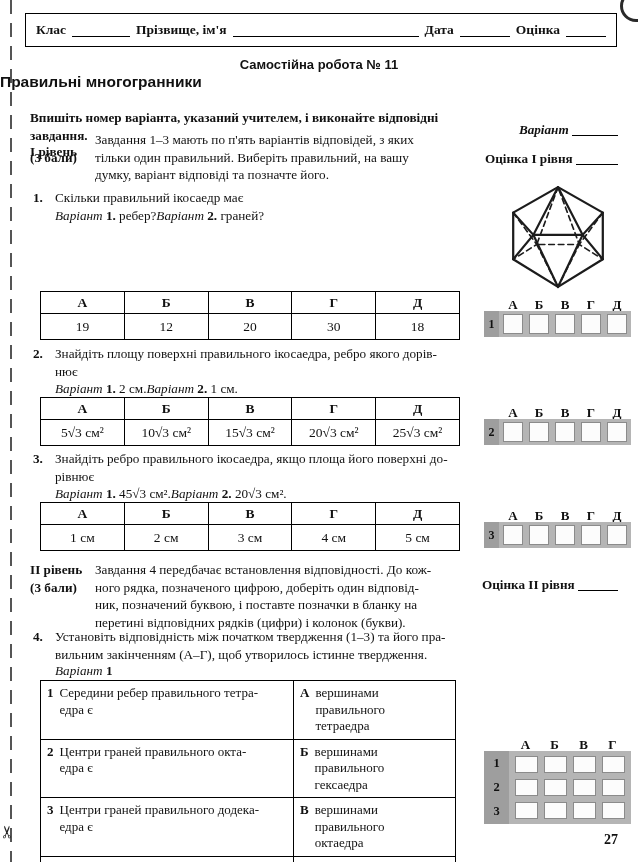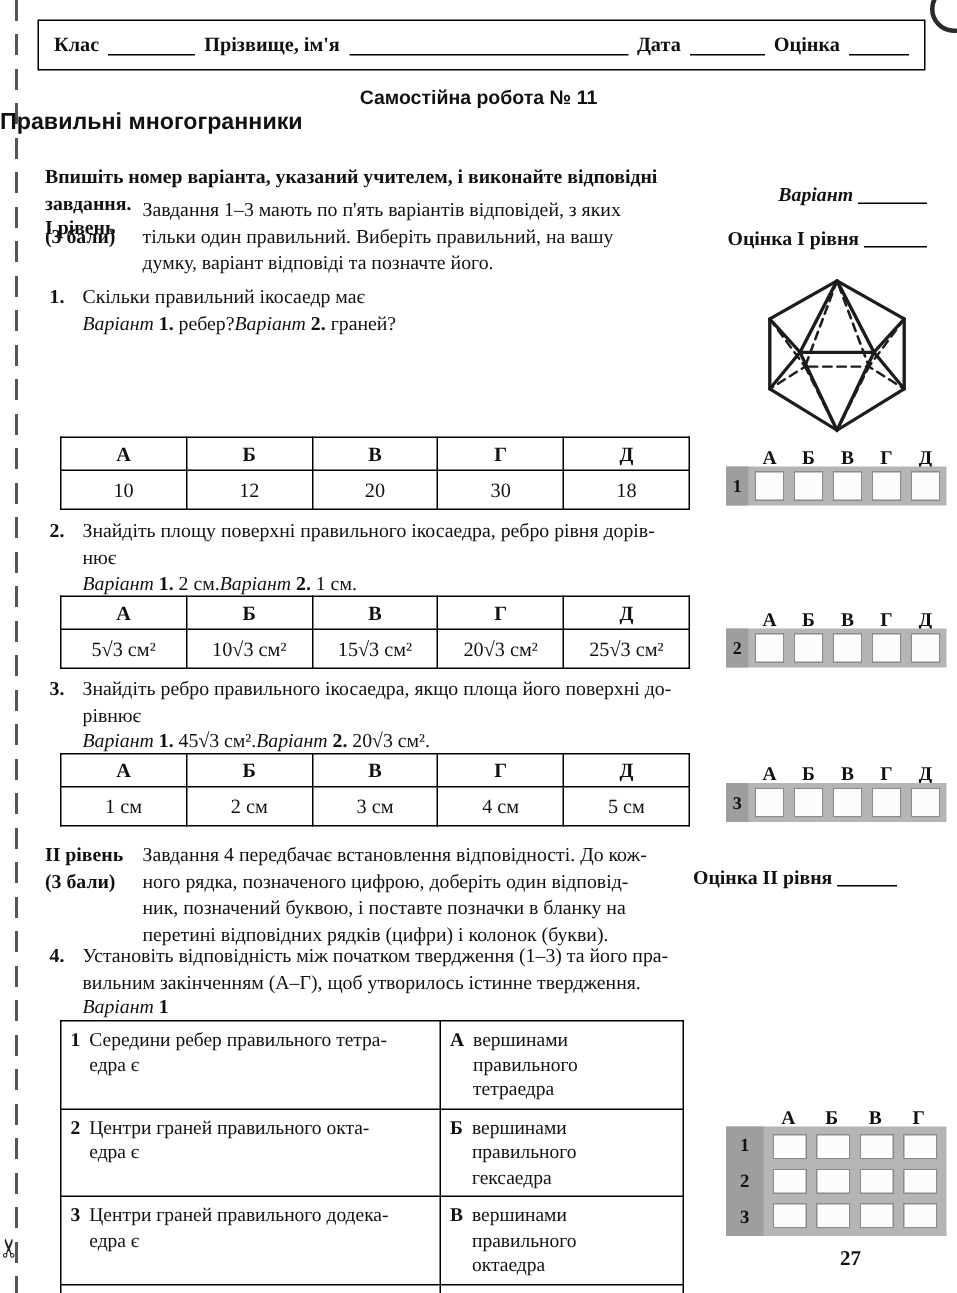--- a/index.html
+++ b/index.html
@@ -55,21 +55,21 @@
   .mcell{display:flex;gap:6px;}
   .mcell b{flex:0 0 auto;}
 
   
   .grid4{position:absolute;left:484px;top:751px;display:flex;background:#b5b5b5;}
   .grid4-nums{width:25px;background:#9e9e9e;display:flex;flex-direction:column;
               justify-content:space-around;align-items:center;font-weight:bold;font-size:12.5px;}
   .grid4-cells{display:grid;grid-template-columns:repeat(4,23px);grid-auto-rows:17px;gap:6px;padding:5px 6px;}
   .gcell{background:#fcfcfc;border:1px solid #8b8b8b;box-sizing:border-box;}
 
-  .pageno{position:absolute;left:560px;top:832px;width:58px;
+  .pageno{position:absolute;left:560px;top:832px;width:58px;text-align:right;
           font-weight:bold;font-size:14px;}
 </style>
 </head>
 <body>
 
 <div class="page">
 
   <div class="cutline"></div>
   <div class="scissors">✂</div>
   <div class="corner"></div>
@@ -140,21 +140,21 @@
   <table class="opt" style="top:291px;">
     <tbody>
         <tr class="hd">
       <td>А</td>
       <td>Б</td>
       <td>В</td>
       <td>Г</td>
       <td>Д</td>
     </tr>
     <tr class="vl">
-      <td>10</td>
+      <td>19</td>
       <td>12</td>
       <td>20</td>
       <td>30</td>
       <td>18</td>
     </tr>
   </tbody>
     </table>
 
   <div class="letters" style="left:500px;top:297px;">
     <span>А</span>
@@ -168,21 +168,21 @@
     <div class="strip-boxes">
       <div class="cbox"></div>
       <div class="cbox"></div>
       <div class="cbox"></div>
       <div class="cbox"></div>
       <div class="cbox"></div>
     </div>
   </div>
 
   <div class="abs txt b" style="left:33px;top:345px;">2.</div>
-  <div class="abs txt ml" style="left:55px;top:345px;width:420px;">Знайдіть площу поверхні правильного ікосаедра, ребро рівня дорів-
+  <div class="abs txt ml" style="left:55px;top:345px;width:420px;">Знайдіть площу поверхні правильного ікосаедра, ребро якого дорів-
 нює</div>
   <div class="vrow" style="top:381px;">
     <span>
       <span class="i">Варіант</span>
       <span class="b">1.</span>
       <span>2 см.</span>
     </span>
     <span>
       <span class="i">Варіант</span>
       <span class="b">2.</span>
@@ -277,21 +277,21 @@
       <div class="cbox"></div>
     </div>
   </div>
 
   <div class="abs txt b" style="left:30px;top:561px;">ІІ рівень</div>
   <div class="abs txt b" style="left:30px;top:579px;">(3 бали)</div>
   <div class="abs txt ml" style="left:95px;top:561px;width:385px;">Завдання 4 передбачає встановлення відповідності. До кож-
 ного рядка, позначеного цифрою, доберіть один відповід-
 ник, позначений буквою, і поставте позначки в бланку на
 перетині відповідних рядків (цифри) і колонок (букви).</div>
-  <div class="abs txt" style="left:462px;top:576px;width:156px;">
+  <div class="abs txt" style="left:462px;top:576px;width:156px;text-align:right;">
     <span class="b">Оцінка ІІ рівня</span>
     <span class="blank" style="width:40px"></span>
   </div>
 
   <div class="abs txt b" style="left:33px;top:628px;">4.</div>
   <div class="abs txt ml" style="left:55px;top:628px;width:425px;">Установіть відповідність між початком твердження (1–3) та його пра-
 вильним закінченням (А–Г), щоб утворилось істинне твердження.</div>
   <div class="abs txt" style="left:55px;top:662px;">
     <span class="i">Варіант</span>
     <span class="b">1</span>

